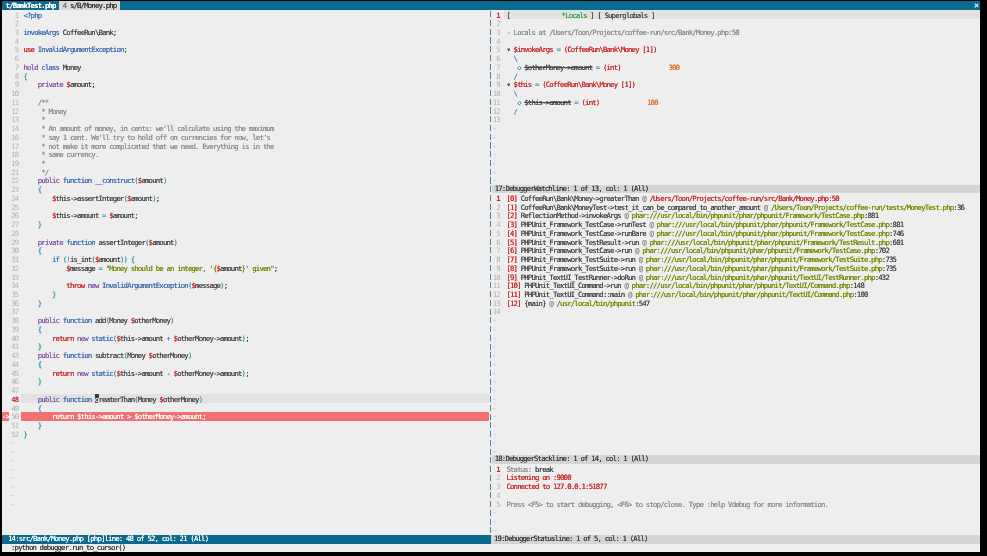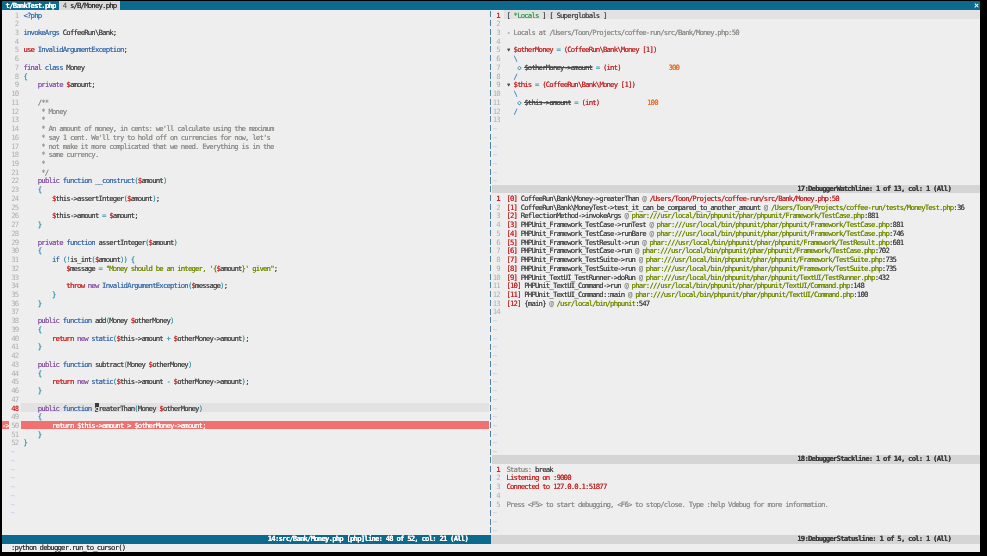--- a/index.html
+++ b/index.html
@@ -62,30 +62,30 @@
   .win-left .row.cursorline{background:linear-gradient(90deg, rgba(0,0,0,0) 0 19.4px, var(--cl) 19.4px);}
   .win-left .row.breakline{background:linear-gradient(90deg, var(--salmon) 0 7.154px, var(--bg) 7.154px 19.4px, var(--salmon) 19.4px);}
   .col-right .row.cursorline{background:linear-gradient(90deg, rgba(0,0,0,0) 0 12.3px, var(--cl) 12.3px);}
   .nontext{color:var(--ntx);text-shadow:none;}
   .row .txt.nontext{padding-left:1.6px;}
   .col-right .row .txt.nontext{padding-left:0.6px;}
   
   .t-fg{color:var(--fg);}  .t-com{color:var(--com);}
   .t-red{color:var(--red);} .t-grn{color:var(--grn);}
   .t-blu{color:var(--blu);} .t-pur{color:var(--pur);}
-  .t-gr2{color:#35a14b;}
+  .t-gr2{color:#35a14b;margin-left:48px;}
   .t-aqu{color:var(--aqu);} .t-orn{color:var(--orn);padding-left:44px;}
   .t-wht{color:#ffffff;}
   .t-tre{color:var(--tre);}
   .t-stk{color:var(--fg);text-decoration:line-through;}
   .t-cur{display:inline-block;height:8.748px;margin-top:-1.5px;padding-top:1.5px;background:#3a3a3a;color:#ededed;}
   
-  .bar{height:var(--rh);display:flex;justify-content:flex-end;white-space:pre;
-       font-weight:bold;overflow:hidden;}
-  .bar-active{background:var(--blue);color:#ffffff;padding-left:19px;padding-right:23.3px;}
+  .bar{height:var(--rh);display:flex;justify-content:flex-start;white-space:pre;
+       font-weight:normal;overflow:hidden;}
+  .bar-active{background:var(--blue);color:#ffffff;padding-left:6px;padding-right:23.3px;}
   .bar-inactive{background:var(--barnc);color:#3e3e3e;padding-left:2.6px;padding-right:29px;}
   .bars-row{display:flex;height:var(--rh);}
   .bars-row .bar-active{width:489.3px;flex:none;}
   .bars-row .bar-inactive{flex:1;}
   
   .cmdline{height:var(--rh);padding-left:9px;color:#3c3c3c;white-space:pre;overflow:hidden;}
 </style>
 </head>
 <body>
 
@@ -100,21 +100,21 @@
     </div>
 
     <div class="body">
       <div class="win win-left" id="code-rows">
           <div class="row"><span class="sign"></span><span class="num">1</span><span class="txt"><span class="t-blu">&lt;?php</span></span></div>
           <div class="row"><span class="sign"></span><span class="num">2</span><span class="txt"></span></div>
           <div class="row"><span class="sign"></span><span class="num">3</span><span class="txt"><span class="t-blu">invokeArgs</span><span class="t-fg"> CoffeeRun\Bank;</span></span></div>
           <div class="row"><span class="sign"></span><span class="num">4</span><span class="txt"></span></div>
           <div class="row"><span class="sign"></span><span class="num">5</span><span class="txt"><span class="t-red">use</span><span class="t-blu"> InvalidArgumentException</span><span class="t-fg">;</span></span></div>
           <div class="row"><span class="sign"></span><span class="num">6</span><span class="txt"></span></div>
-          <div class="row"><span class="sign"></span><span class="num">7</span><span class="txt"><span class="t-pur">final </span><span class="t-blu">class</span><span class="t-fg"> Money</span></span></div>
+          <div class="row"><span class="sign"></span><span class="num">7</span><span class="txt"><span class="t-pur">hold </span><span class="t-blu">class</span><span class="t-fg"> Money</span></span></div>
           <div class="row"><span class="sign"></span><span class="num">8</span><span class="txt"><span class="t-aqu">{</span></span></div>
           <div class="row"><span class="sign"></span><span class="num">9</span><span class="txt"><span class="t-fg">    </span><span class="t-pur">private</span><span class="t-fg"> </span><span class="t-red">$</span><span class="t-fg">amount;</span></span></div>
           <div class="row"><span class="sign"></span><span class="num">10</span><span class="txt"></span></div>
           <div class="row"><span class="sign"></span><span class="num">11</span><span class="txt"><span class="t-com">    /**</span></span></div>
           <div class="row"><span class="sign"></span><span class="num">12</span><span class="txt"><span class="t-com">     * Money</span></span></div>
           <div class="row"><span class="sign"></span><span class="num">13</span><span class="txt"><span class="t-com">     *</span></span></div>
           <div class="row"><span class="sign"></span><span class="num">14</span><span class="txt"><span class="t-com">     * An amount of money, in cents: we'll calculate using the maximum</span></span></div>
           <div class="row"><span class="sign"></span><span class="num">16</span><span class="txt"><span class="t-com">     * say 1 cent. We'll try to hold off on currencies for now, let's</span></span></div>
           <div class="row"><span class="sign"></span><span class="num">17</span><span class="txt"><span class="t-com">     * not make it more complicated that we need. Everything is in the</span></span></div>
           <div class="row"><span class="sign"></span><span class="num">18</span><span class="txt"><span class="t-com">     * same currency.</span></span></div>
@@ -133,21 +133,20 @@
           <div class="row"><span class="sign"></span><span class="num">32</span><span class="txt"><span class="t-fg">            </span><span class="t-red">$</span><span class="t-fg">message</span><span class="t-aqu"> = </span><span class="t-grn">"Money should be an integer, '{</span><span class="t-red">$</span><span class="t-fg">amount</span><span class="t-grn">}' given"</span><span class="t-fg">;</span></span></div>
           <div class="row"><span class="sign"></span><span class="num">33</span><span class="txt"></span></div>
           <div class="row"><span class="sign"></span><span class="num">34</span><span class="txt"><span class="t-fg">            </span><span class="t-red">throw</span><span class="t-fg"> </span><span class="t-pur">new</span><span class="t-fg"> </span><span class="t-blu">InvalidArgumentException</span><span class="t-aqu">(</span><span class="t-red">$</span><span class="t-fg">message</span><span class="t-aqu">)</span><span class="t-fg">;</span></span></div>
           <div class="row"><span class="sign"></span><span class="num">35</span><span class="txt"><span class="t-fg">        </span><span class="t-aqu">}</span></span></div>
           <div class="row"><span class="sign"></span><span class="num">36</span><span class="txt"><span class="t-fg">    </span><span class="t-aqu">}</span></span></div>
           <div class="row"><span class="sign"></span><span class="num">37</span><span class="txt"></span></div>
           <div class="row"><span class="sign"></span><span class="num">38</span><span class="txt"><span class="t-fg">    </span><span class="t-pur">public</span><span class="t-fg"> </span><span class="t-blu">function</span><span class="t-fg"> add</span><span class="t-aqu">(</span><span class="t-fg">Money </span><span class="t-red">$</span><span class="t-fg">otherMoney</span><span class="t-aqu">)</span></span></div>
           <div class="row"><span class="sign"></span><span class="num">39</span><span class="txt"><span class="t-fg">    </span><span class="t-aqu">{</span></span></div>
           <div class="row"><span class="sign"></span><span class="num">40</span><span class="txt"><span class="t-fg">        </span><span class="t-red">return</span><span class="t-fg"> </span><span class="t-pur">new</span><span class="t-fg"> </span><span class="t-blu">static</span><span class="t-aqu">(</span><span class="t-red">$</span><span class="t-fg">this-&gt;amount</span><span class="t-aqu"> + </span><span class="t-red">$</span><span class="t-fg">otherMoney-&gt;amount</span><span class="t-aqu">)</span><span class="t-fg">;</span></span></div>
           <div class="row"><span class="sign"></span><span class="num">41</span><span class="txt"><span class="t-fg">    </span><span class="t-aqu">}</span></span></div>
-          <div class="row"><span class="sign"></span><span class="num">42</span><span class="txt"></span></div>
           <div class="row"><span class="sign"></span><span class="num">43</span><span class="txt"><span class="t-fg">    </span><span class="t-pur">public</span><span class="t-fg"> </span><span class="t-blu">function</span><span class="t-fg"> subtract</span><span class="t-aqu">(</span><span class="t-fg">Money </span><span class="t-red">$</span><span class="t-fg">otherMoney</span><span class="t-aqu">)</span></span></div>
           <div class="row"><span class="sign"></span><span class="num">44</span><span class="txt"><span class="t-fg">    </span><span class="t-aqu">{</span></span></div>
           <div class="row"><span class="sign"></span><span class="num">45</span><span class="txt"><span class="t-fg">        </span><span class="t-red">return</span><span class="t-fg"> </span><span class="t-pur">new</span><span class="t-fg"> </span><span class="t-blu">static</span><span class="t-aqu">(</span><span class="t-red">$</span><span class="t-fg">this-&gt;amount</span><span class="t-aqu"> - </span><span class="t-red">$</span><span class="t-fg">otherMoney-&gt;amount</span><span class="t-aqu">)</span><span class="t-fg">;</span></span></div>
           <div class="row"><span class="sign"></span><span class="num">46</span><span class="txt"><span class="t-fg">    </span><span class="t-aqu">}</span></span></div>
           <div class="row"><span class="sign"></span><span class="num">47</span><span class="txt"></span></div>
           <div class="row cursorline"><span class="sign"></span><span class="num num-cur">48</span><span class="txt"><span class="t-fg">    </span><span class="t-pur">public</span><span class="t-fg"> </span><span class="t-blu">function</span><span class="t-fg"> </span><span class="t-cur">g</span><span class="t-fg">reaterThan</span><span class="t-aqu">(</span><span class="t-fg">Money </span><span class="t-red">$</span><span class="t-fg">otherMoney</span><span class="t-aqu">)</span></span></div>
           <div class="row"><span class="sign"></span><span class="num">49</span><span class="txt"><span class="t-fg">    </span><span class="t-aqu">{</span></span></div>
           <div class="row breakline"><span class="sign sign-break">-&gt;</span><span class="num">50</span><span class="txt"><span class="t-wht">        return $this-&gt;amount &gt; $otherMoney-&gt;amount;</span></span></div>
           <div class="row"><span class="sign"></span><span class="num">51</span><span class="txt"><span class="t-fg">    </span><span class="t-aqu">}</span></span></div>
           <div class="row"><span class="sign"></span><span class="num">52</span><span class="txt"><span class="t-aqu">}</span></span></div>
@@ -160,21 +159,21 @@
           <div class="row"><span class="sign"></span><span class="txt nontext">~</span></div>
           <div class="row"><span class="sign"></span><span class="txt nontext">~</span></div>
         </div>
       <div class="vsep"></div>
       <div class="col-right">
         <div class="win" id="watch-rows">
             <div class="row cursorline"><span class="num num-cur">1</span><span class="txt"><span class="t-fg">[ </span><span class="t-gr2">*Locals</span><span class="t-fg"> ] [ Superglobals ]</span></span></div>
             <div class="row"><span class="num">2</span><span class="txt"></span></div>
             <div class="row"><span class="num">3</span><span class="txt"><span class="t-com">- Locals at /Users/Toon/Projects/coffee-run/src/Bank/Money.php:50</span></span></div>
             <div class="row"><span class="num">4</span><span class="txt"></span></div>
-            <div class="row"><span class="num">5</span><span class="txt"><span class="t-fg">▾ </span><span class="t-red">$otherMoney</span><span class="t-aqu"> = </span><span class="t-red">(CoffeeRun\Bank\Money [1])</span></span></div>
+            <div class="row"><span class="num">5</span><span class="txt"><span class="t-fg">▾ </span><span class="t-red">$invokeArgs</span><span class="t-aqu"> = </span><span class="t-red">(CoffeeRun\Bank\Money [1])</span></span></div>
             <div class="row"><span class="num">6</span><span class="txt"><span class="t-tre">  \</span></span></div>
             <div class="row"><span class="num">7</span><span class="txt"><span class="t-aqu">   ◇ </span><span class="t-stk">$otherMoney-&gt;amount</span><span class="t-aqu"> = </span><span class="t-red">(int)</span><span class="t-orn"> 300</span></span></div>
             <div class="row"><span class="num">8</span><span class="txt"><span class="t-tre">  /</span></span></div>
             <div class="row"><span class="num">9</span><span class="txt"><span class="t-fg">▾ </span><span class="t-red">$this</span><span class="t-aqu"> = </span><span class="t-red">(CoffeeRun\Bank\Money [1])</span></span></div>
             <div class="row"><span class="num">10</span><span class="txt"><span class="t-tre">  \</span></span></div>
             <div class="row"><span class="num">11</span><span class="txt"><span class="t-aqu">   ◇ </span><span class="t-stk">$this-&gt;amount</span><span class="t-aqu"> = </span><span class="t-red">(int)</span><span class="t-orn"> 100</span></span></div>
             <div class="row"><span class="num">12</span><span class="txt"><span class="t-tre">  /</span></span></div>
             <div class="row"><span class="num">13</span><span class="txt"></span></div>
             <div class="row"><span class="txt nontext">~</span></div>
             <div class="row"><span class="txt nontext">~</span></div>

